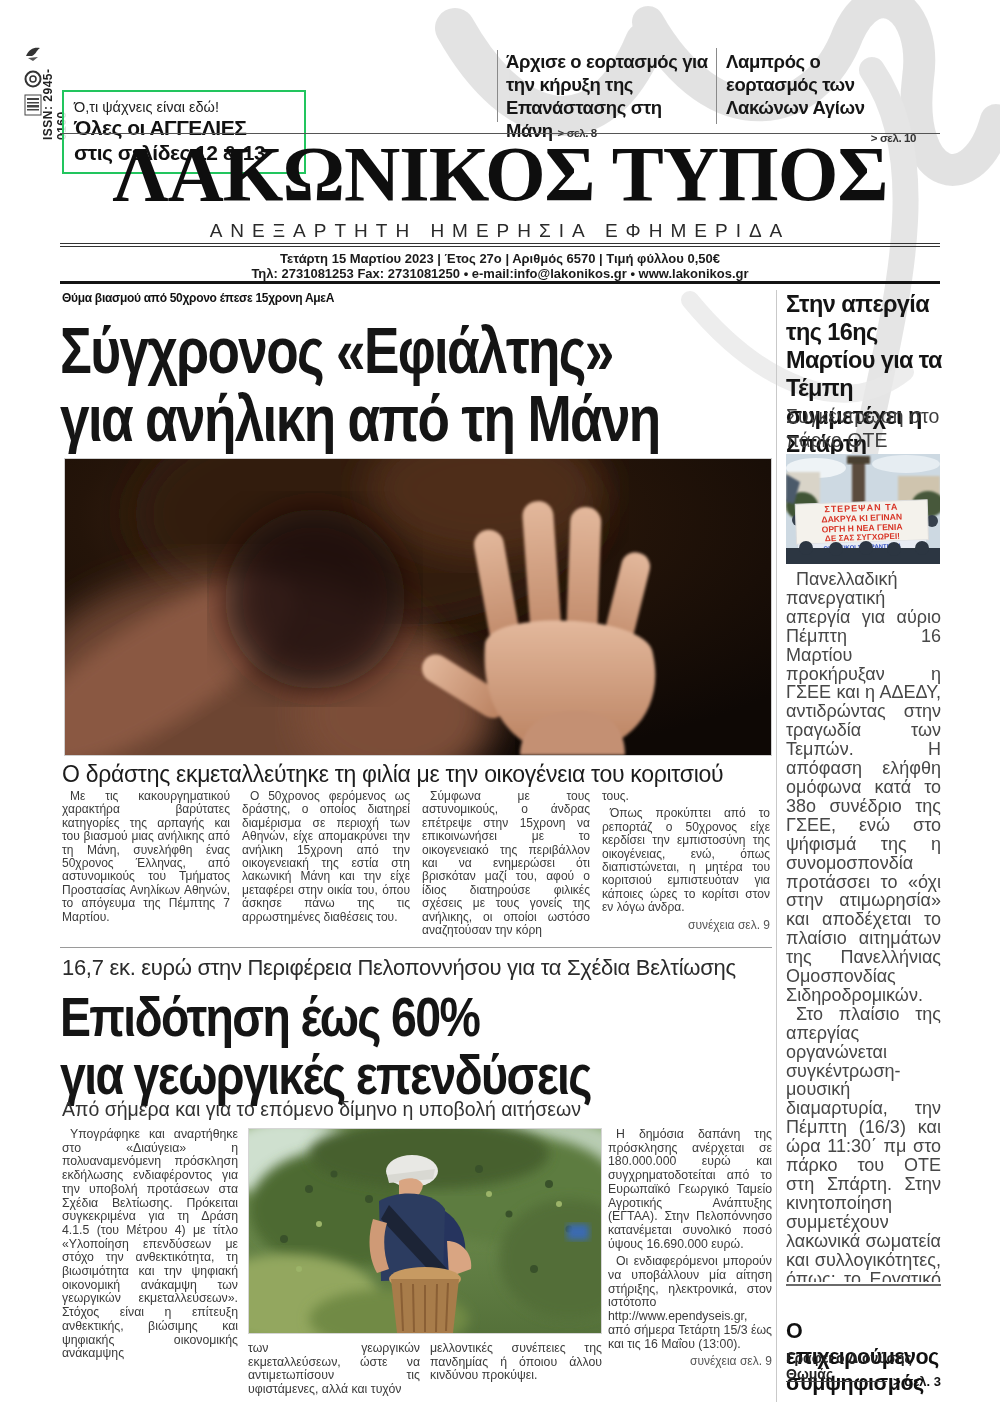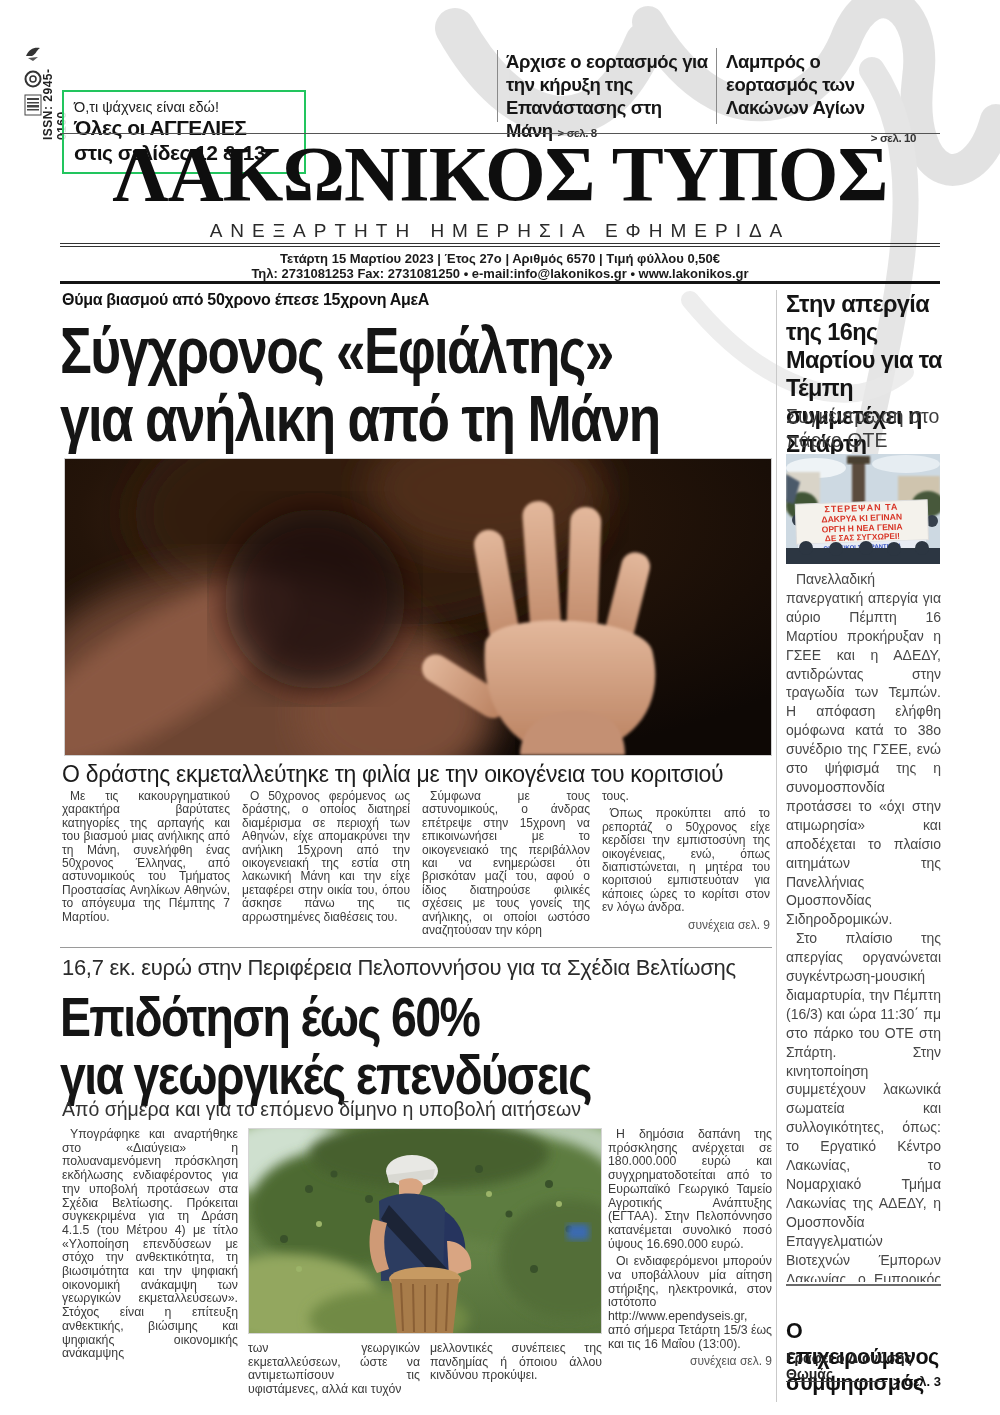--- a/index.html
+++ b/index.html
@@ -18,41 +18,41 @@
   .pgref{font-size:11.5px;font-weight:bold;color:#333;}
   .vline{width:1px;background:#8a8a8a;}
   .hline{background:#555;height:1px;}
   
   #masthead{left:60px;top:136px;width:880px;text-align:center;
             font-family:"Liberation Serif","DejaVu Serif",serif;font-weight:bold;
             font-size:78px;line-height:76px;letter-spacing:-1px;color:#0e0e0e;white-space:nowrap;}
   #subtitle{left:60px;top:220px;width:880px;text-align:center;font-size:19px;letter-spacing:8px;color:#2a2a2a;}
   #dateline1,#dateline2{left:60px;width:880px;text-align:center;font-size:13px;font-weight:bold;color:#1a1a1a;}
   
-  #kicker1{left:62px;top:291px;font-size:16px;font-weight:bold;letter-spacing:-.3px;color:#111;}
+  #kicker1{left:62px;top:291px;font-size:12px;font-weight:bold;letter-spacing:-.3px;color:#111;}
   .bighl{font-weight:bold;color:#151515;letter-spacing:-2px;transform:scaleX(.83);transform-origin:0 50%;white-space:nowrap;}
   #hl1a{left:60px;top:314px;font-size:64px;}
   #hl1b{left:60px;top:382px;font-size:64px;}
   #lead-photo{left:64px;top:458px;width:706px;height:296px;border:1px solid #cfcfcf;box-sizing:content-box;}
   #subhead1{left:62px;top:761px;width:708px;font-size:23px;letter-spacing:-.3px;color:#1c1c1c;}
   .bodycol{font-size:12px;line-height:13.4px;color:#3a3a3a;text-align:justify;}
   .bodycol p{margin:0 0 4px 0;text-indent:8px;}
   .cont{font-size:12px;color:#555;text-align:right;margin-top:2px;}
   
   #kicker2{left:62px;top:955px;font-size:22px;letter-spacing:-.3px;color:#2b2b2b;}
   #hl2a{left:60px;top:984px;font-size:56px;}
   #hl2b{left:60px;top:1042px;font-size:56px;}
   #subhead2{left:62px;top:1098px;font-size:19.5px;color:#333;}
   #photo2{left:248px;top:1128px;width:352px;height:204px;border:1px solid #d5d5d5;}
   
   #sb-divider{left:776px;top:290px;width:1px;height:1112px;background:#c9c9c9;}
   #sb-headline{left:786px;top:290px;width:156px;font-size:23.5px;font-weight:bold;line-height:28px;letter-spacing:-.6px;color:#141414;}
   #sb-subhead{left:786px;top:404px;width:156px;font-size:19.5px;line-height:24px;color:#3d3d3d;}
   #sb-photo{left:786px;top:454px;width:154px;height:110px;}
-  #sb-body{left:786px;top:570px;width:155px;height:712px;overflow:hidden;font-size:14px;line-height:18.9px;color:#474747;text-align:justify;}
+  #sb-body{left:786px;top:570px;width:155px;height:712px;overflow:hidden;font-size:18px;line-height:18.9px;color:#474747;text-align:justify;}
   #sb-body p{margin:0;text-indent:10px;}
   #op-rule{left:786px;top:1284px;width:155px;height:2px;background:#6a6a6a;}
   #op-title{left:786px;top:1294px;width:156px;font-size:21.5px;font-weight:bold;line-height:26px;letter-spacing:-.5px;color:#101010;margin-top:24px;}
   #op-byline{left:786px;top:1350px;width:156px;font-size:14px;font-weight:bold;color:#222;}
   #op-page{left:786px;top:1374px;width:155px;display:flex;align-items:center;gap:6px;}
   #op-page .ln{flex:1;height:1px;background:#444;}
   #op-page .pg{font-size:13px;font-weight:bold;color:#111;}
   
   svg{display:block;}
   .bannertxt{font-family:"Liberation Sans",sans-serif;font-weight:bold;fill:#d83527;}

